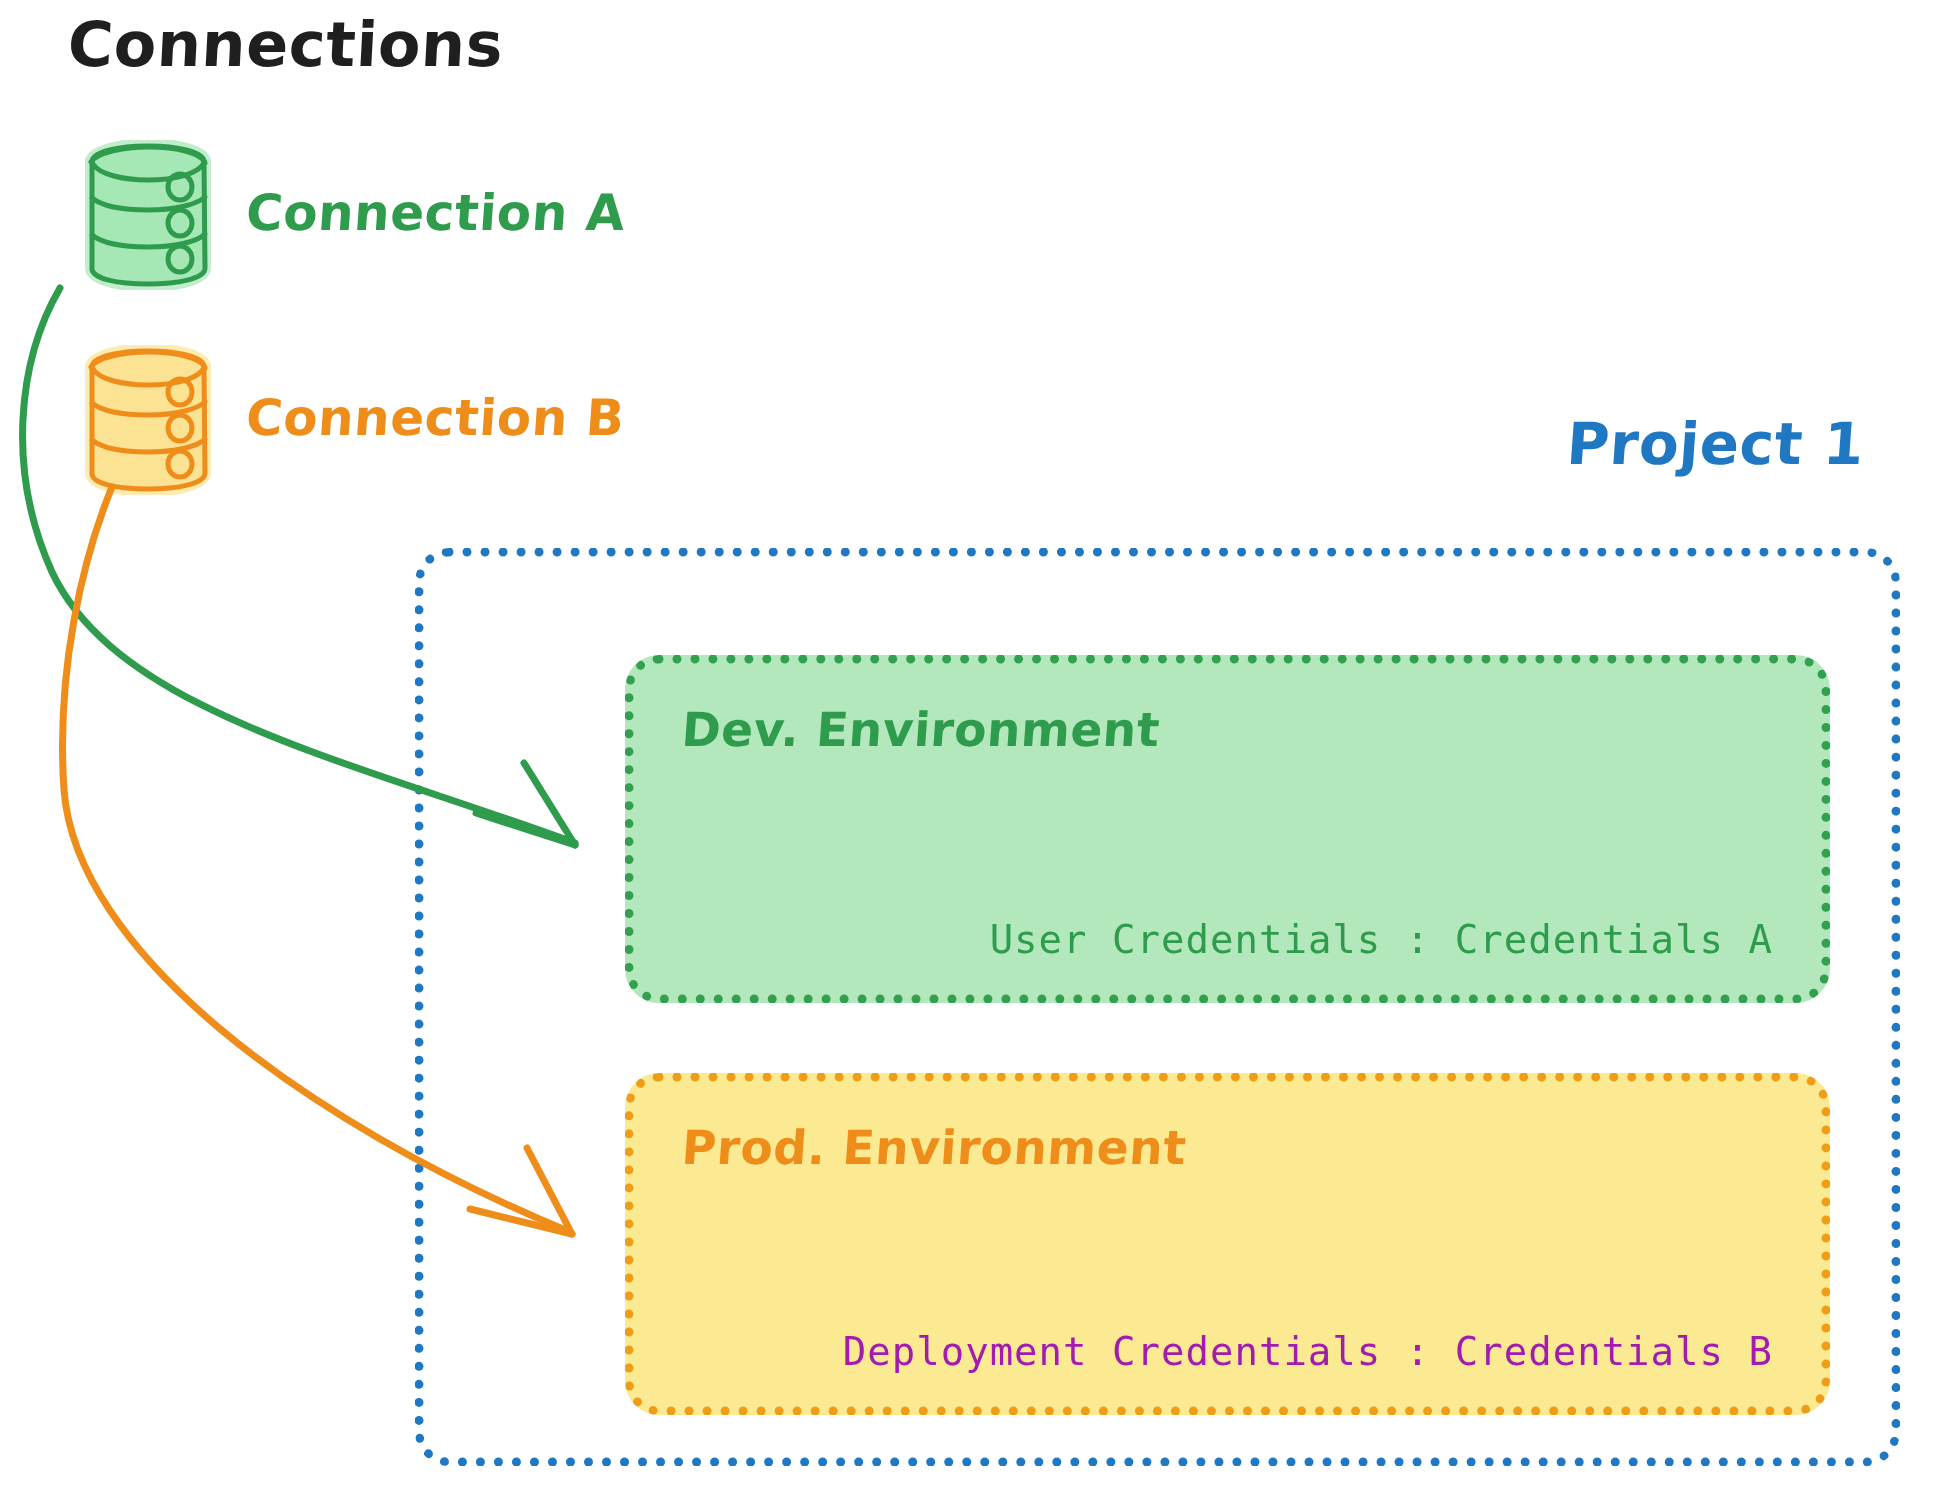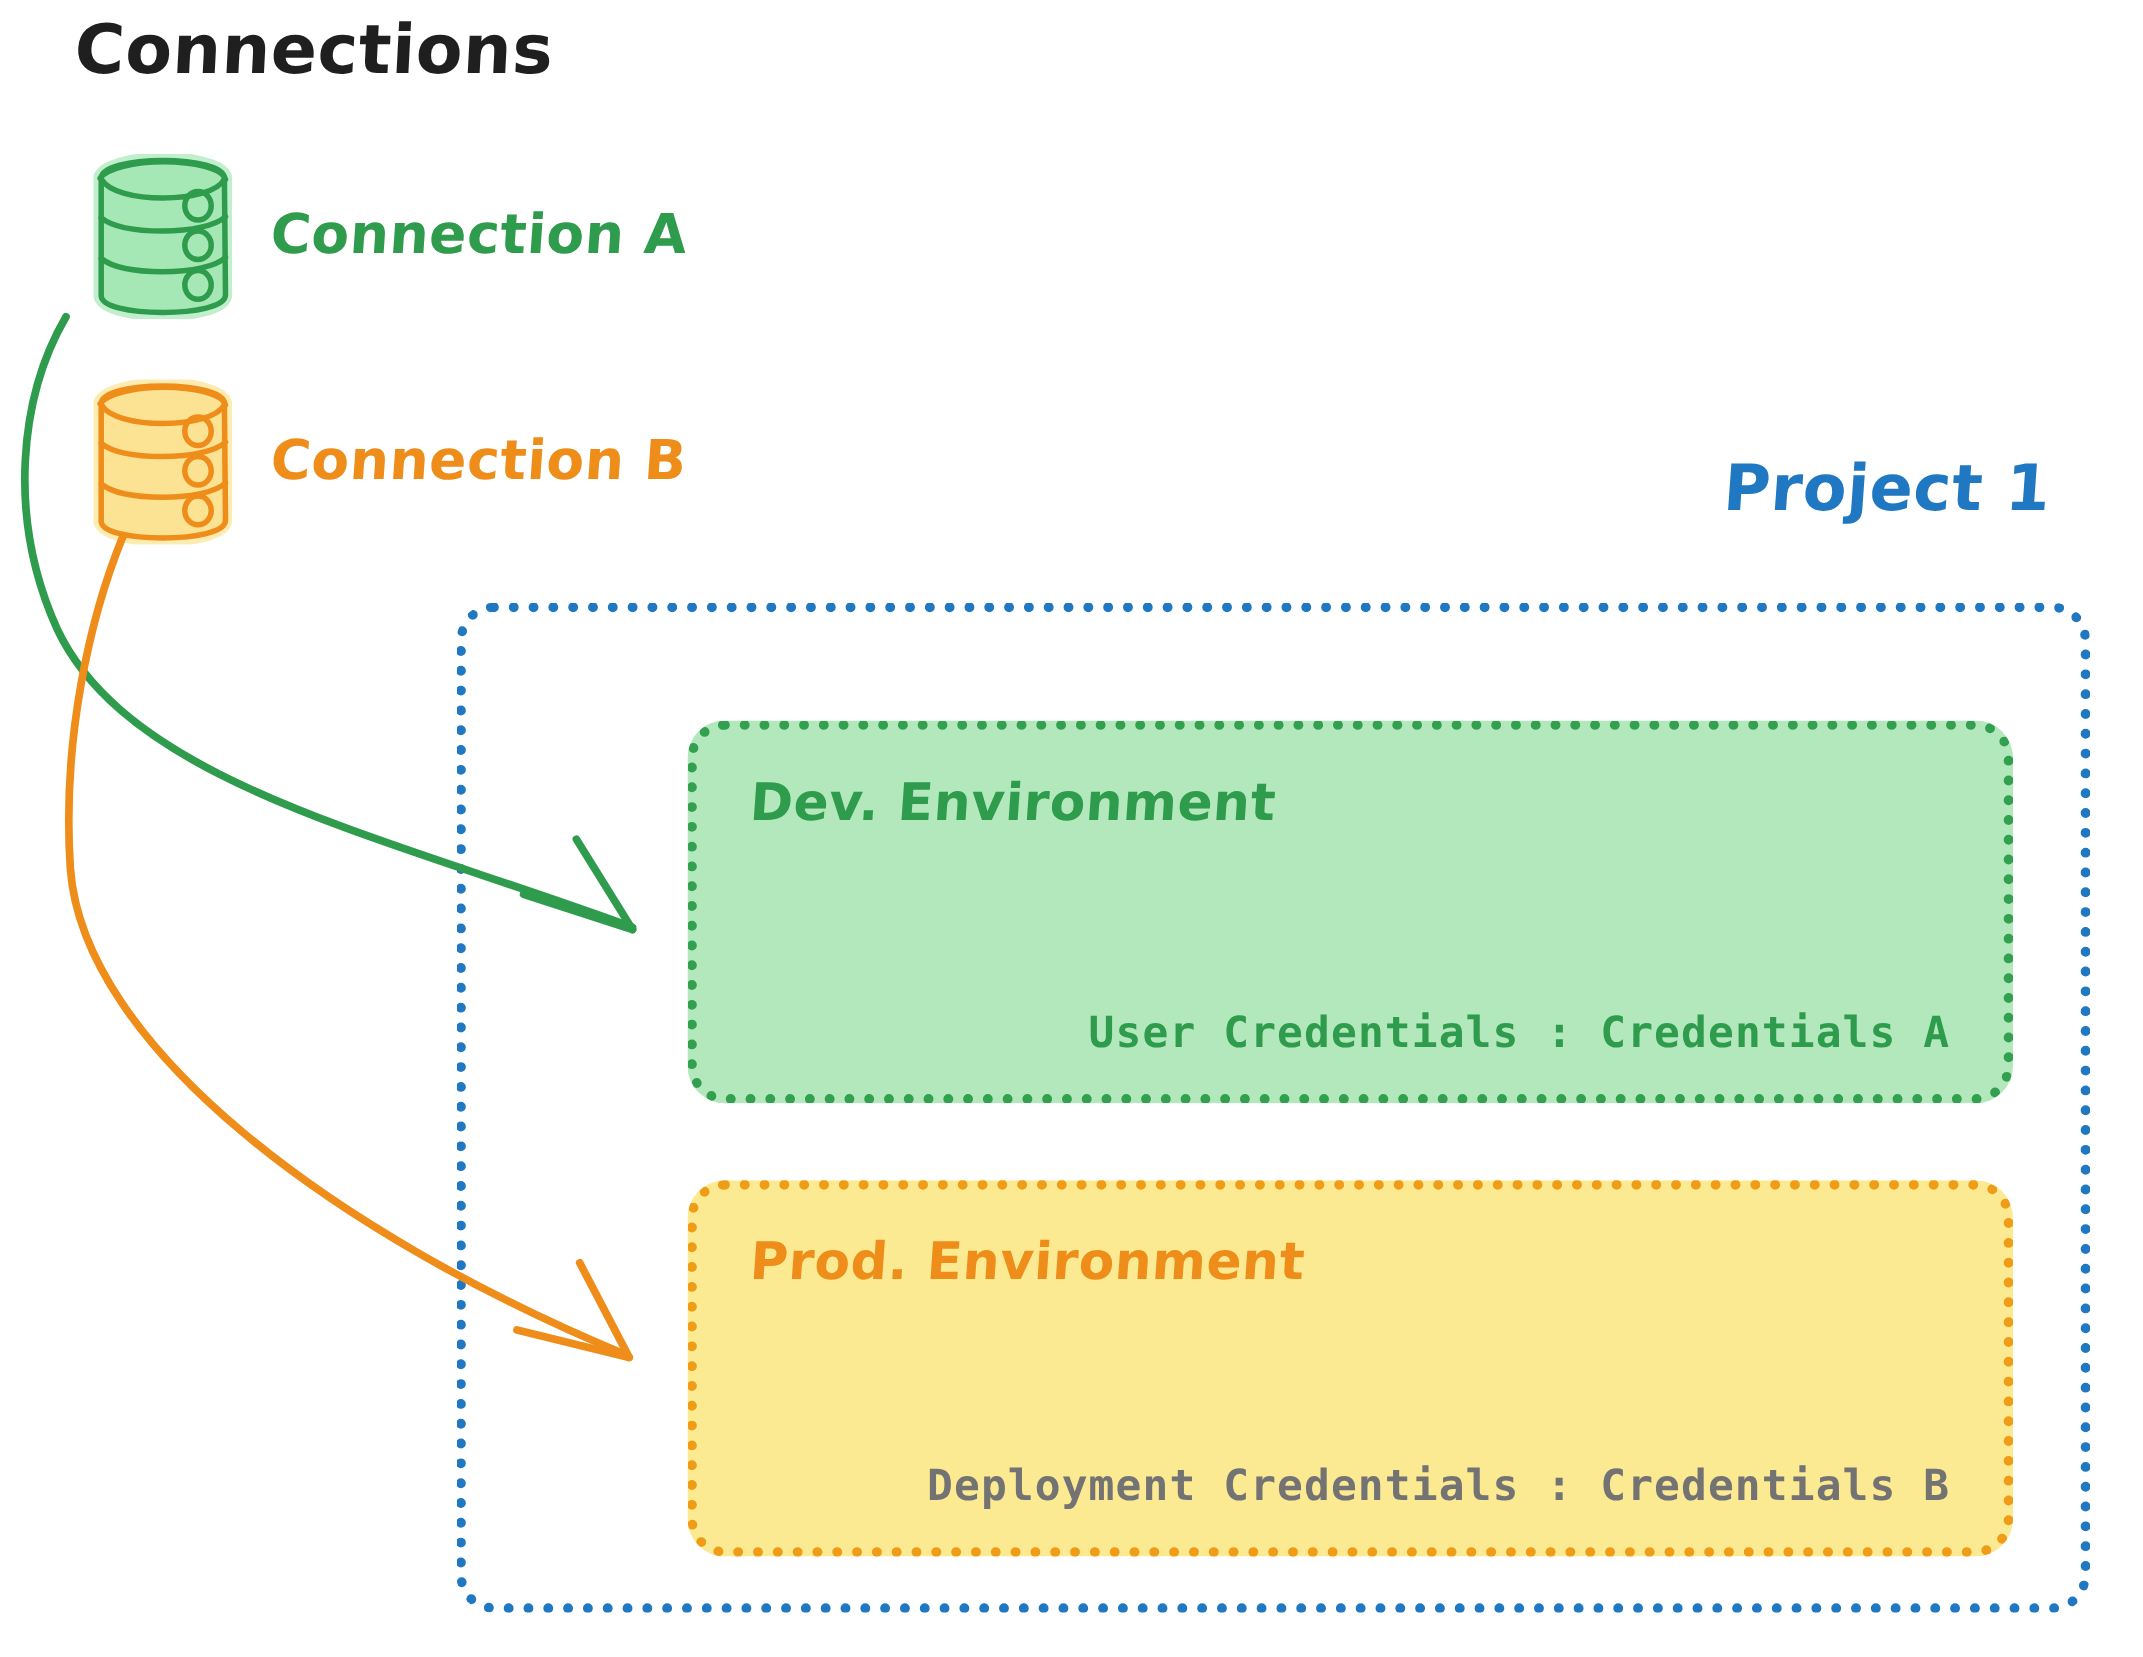--- a/index.html
+++ b/index.html
@@ -20,21 +20,21 @@
   }
   
   .hand {
     font-family: "DejaVu Sans", sans-serif;
     font-weight: 700;
     letter-spacing: 0.5px;
     white-space: nowrap;
   }
   .mono {
     font-family: "DejaVu Sans Mono", monospace;
-    font-weight: 700;
+    font-weight: 400;
     white-space: nowrap;
   }
 
   
   #title-connections {
     position: absolute;
     left: 68px;
     top: 8px;
     font-size: 62px;
     color: #1f1f1f;
@@ -116,21 +116,21 @@
   #env-title-prod { color: #ef8d1b; }
 
   .env-cred {
     position: absolute;
     right: 48px;
     bottom: 32px;
     font-size: 39px;
     letter-spacing: 1px;
   }
   #env-cred-dev { color: #2e9c4c; }
-  #env-cred-prod { color: #737373; }
+  #env-cred-prod { color: #a21caf; }
 
   
   #arrows {
     position: absolute;
     left: 0;
     top: 0;
     width: 1948px;
     height: 1506px;
     pointer-events: none;
   }

